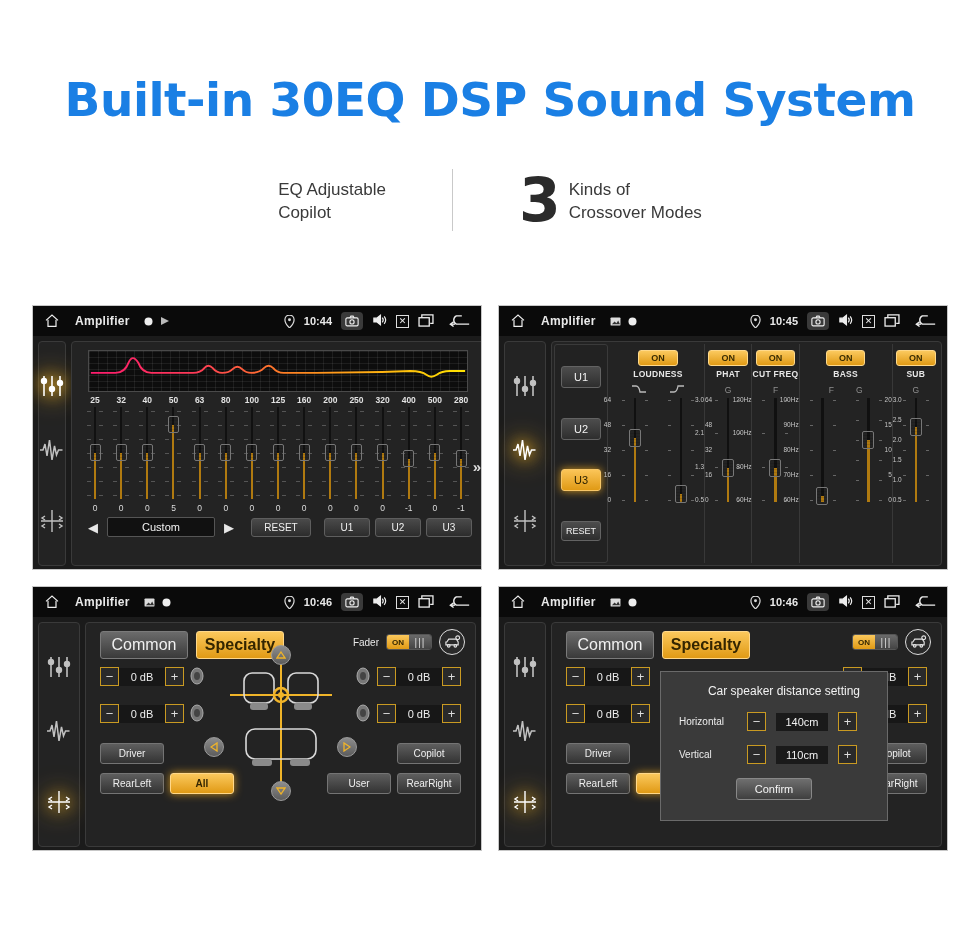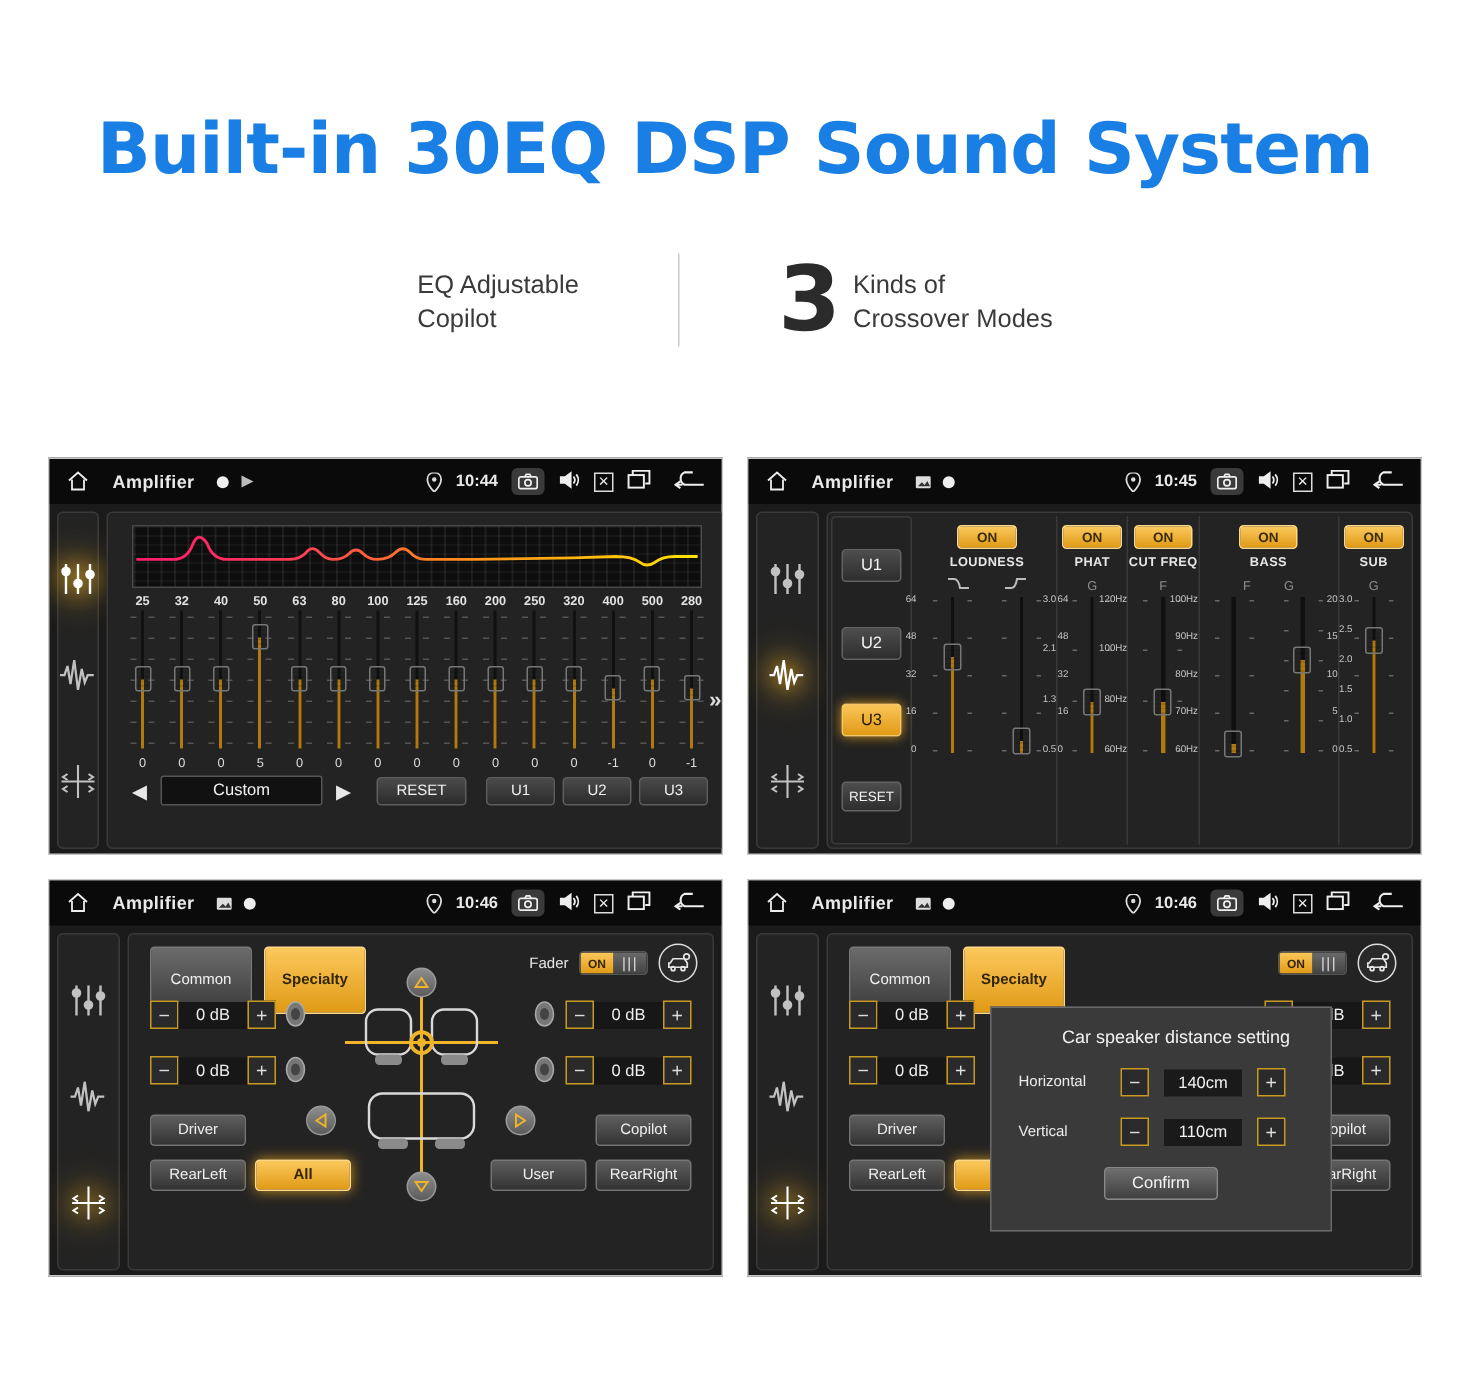--- a/index.html
+++ b/index.html
@@ -131,21 +131,21 @@
   .xs .xtrack { width:2.5px; background:#101010; height:104px; position:relative; }
   .xs .xfill { position:absolute; width:2.5px; left:0; bottom:0; background:#b07a10;}
   .xs .xthumb { position:absolute; width:12px; height:18px; left:-5px;
      background:linear-gradient(to bottom,#f6f6f6,#bcbcbc); border:1px solid #777; border-radius:2px;
      background-image:repeating-linear-gradient(to bottom, rgba(0,0,0,.12) 0 1px, transparent 1px 3px);}
   .xs .lab { position:absolute; font-size:6.5px; color:#c6c6c6; white-space:nowrap; }
   .xs .tk { position:absolute; width:3px; height:1px; background:#666; }
 
   
   .ftabs { display:flex; gap:8px; padding:4px 0 0 10px; }
-  .ftab { font-size:10px; padding:16px 0; width:68px; text-align:center; border-radius:3px;
+  .ftab { font-size:16px; padding:4px 0; width:88px; text-align:center; border-radius:3px;
           background:linear-gradient(to bottom,#6b6b6b,#3a3a3a); border:1px solid #7a7a7a; color:#f0f0f0; cursor:pointer;}
   .ftab.on { background:linear-gradient(to bottom,#fbc85c,#e09a15); border-color:#ffd88a; color:#332500; font-weight:bold;}
   .fright { position:absolute; right:10px; top:6px; display:flex; align-items:center; gap:7px;}
   .fader-lab { color:#e8e8e8; font-size:10px;padding-left:32px; }
   .toggle { display:flex; width:46px; height:16px; border-radius:3px; overflow:hidden; border:1px solid #555; cursor:pointer;}
   .toggle .on { background:linear-gradient(to bottom,#fbc85c,#e09a15); color:#332500; font-size:8px; font-weight:bold;
     width:50%; display:flex;align-items:center;justify-content:center;}
   .toggle .gr { background:linear-gradient(to bottom,#6a6a6a,#444); width:50%; display:flex;align-items:center;justify-content:center;
     color:#ddd; letter-spacing:1px; font-size:10px;}
   .carbtn { width:26px; height:26px; border-radius:50%; border:1.5px solid #ddd; display:flex;

